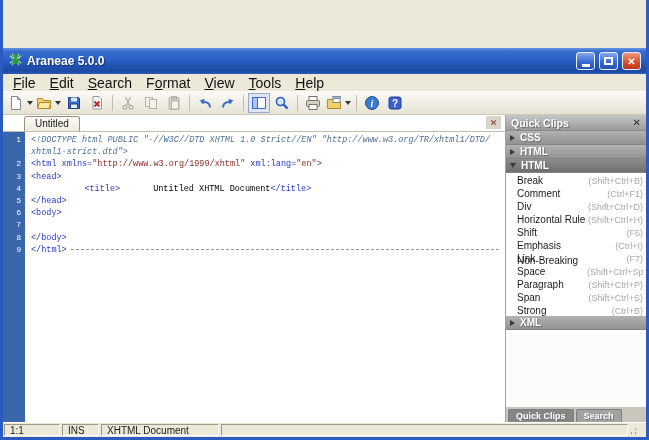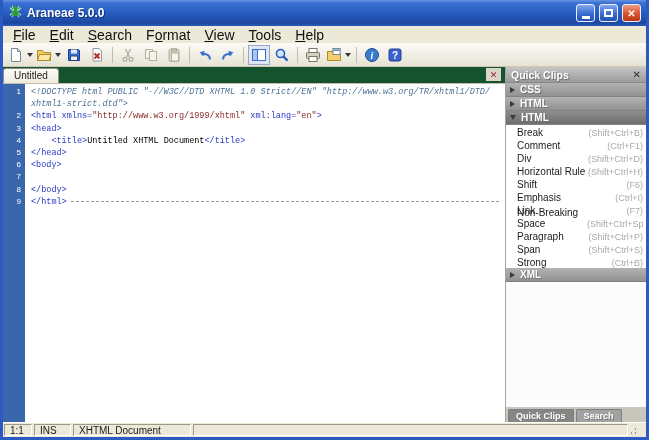--- a/index.html
+++ b/index.html
@@ -11,20 +11,21 @@
   }
   .window {
     width:649px; height:440px; display:flex; flex-direction:column;
     border-left:3px solid #2a5ac2; border-right:3px solid #2a5ac2; border-bottom:3px solid #2a5ac2;
     background:#ece9d8;
   }
   
   .titlebar {
     height:26px; flex:0 0 26px; display:flex; align-items:center; gap:4px; padding:0 5px;
     background:linear-gradient(180deg,#6694e2 0%,#3a6fd2 12%,#2a5fc4 45%,#1c48a2 88%,#2a5ab8 100%);
+    margin-top:48px;
   }
   .title-text { color:#fff; font-weight:bold; font-size:12px; flex:1; text-shadow:1px 1px 1px #12316e; }
   .tb-btn {
     width:19px; height:18px; border-radius:3px; border:1px solid #e9f0fb;
     display:flex; align-items:center; justify-content:center; color:#fff; font-size:10px; font-weight:bold;
   }
   .tb-min,.tb-max { background:linear-gradient(180deg,#84a8ee 0%,#3a6bd4 55%,#2450ae 100%); }
   .tb-close { background:linear-gradient(180deg,#ee9a80 0%,#d8532e 55%,#b83818 100%); }
   .tb-min .glyph { width:8px; height:3px; background:#fff; margin-top:8px; }
   .tb-max .glyph { width:9px; height:8px; border:2px solid #fff; }
@@ -41,21 +42,21 @@
   }
   .tool-btn { height:20px; min-width:22px; display:flex; align-items:center; justify-content:center; gap:1px; border:1px solid transparent; }
   .tool-btn.pressed { border:1px solid #98a8cc; background:#dfe6f2; }
   .tool-sep { width:1px; height:16px; background:#c2beac; margin:0 3px; flex:0 0 1px; }
   .dd-arrow { width:0; height:0; border-left:3px solid transparent; border-right:3px solid transparent; border-top:4px solid #333; margin-left:2px; }
   .tool-btn svg { display:block; }
   
   .main { flex:1; display:flex; min-height:0; }
   .left-col { flex:1; display:flex; flex-direction:column; min-width:0; }
   .tabbar {
-    height:17px; flex:0 0 17px; background:#14532d; display:flex; align-items:flex-end; 
+    height:17px; flex:0 0 17px; background:#ffffff; display:flex; align-items:flex-end; padding-left:21px;
     border-bottom:1px solid #c2beae;
   }
   .doc-tab {
     height:15px; padding:1px 10px 0; font-size:10px; color:#222;
     background:linear-gradient(180deg,#fdfcf8,#eeebdd);
     border:1px solid #97927e; border-bottom:none; border-radius:3px 3px 0 0;
   }
   .close-tab-btn {
     margin-left:auto; margin-right:4px; margin-bottom:2px; width:15px; height:13px;
     background:#d9d6c9; display:flex; align-items:center; justify-content:center;
@@ -69,21 +70,21 @@
   .line { display:flex; height:12.2px; }
   .ln {
     flex:0 0 22px; width:22px; text-align:right; padding-right:4px;
     color:#fff; font-family:"Liberation Sans",sans-serif; font-size:8px; line-height:12.2px;
   }
   .lc { flex:1; display:flex; padding-left:6px; min-width:0; }
   .lc span { white-space:pre; }
   .c-doctype { color:#4f7296; font-style:italic; }
   .c-tag { color:#2a3bc4; }
   .c-value { color:#8e2c2c; }
-  .c-text { color:#000; }
+  .c-text { color:#000;margin-left:33px; }
   .dashed-rule { flex:1; height:0; border-top:1px dashed #9a9a9a; align-self:center; margin:0 6px 0 4px; }
   
   .panel { flex:0 0 141px; width:141px; display:flex; flex-direction:column; background:#fcfcfc; border-left:1px solid #a8a49a; }
   .panel-header {
     height:16px; flex:0 0 16px; display:flex; align-items:center; padding:0 5px;
     background:linear-gradient(180deg,#c6c6c6,#9b9b9b); border-bottom:1px solid #8a8a8a;
     color:#fff; font-weight:bold; font-size:10.5px; text-shadow:1px 1px 1px #6a6a6a;
   }
   .panel-close { margin-left:auto; color:#2e2e2e; font-size:10px; font-weight:bold; font-family:"DejaVu Sans",sans-serif; text-shadow:none; }
   .section-bar {
@@ -426,21 +427,21 @@
           <div class="panel-rest"></div>
         </div>
       <div class="panel-tabs" id="panel-tabs">
           <span class="ptab active">Quick Clips</span>
           <span class="ptab">Search</span>
         </div>
     </div>
   </div>
 
   <div class="statusbar">
-    <span class="sseg" style="width:28px">1:1</span>
+    <span class="sseg" style="width:56px">1:1</span>
     <span class="sseg" style="width:37px">INS</span>
     <span class="sseg" style="width:118px">XHTML Document</span>
     <span class="sseg grow"></span>
     <span class="sseg grip">
         <i></i>
       </span>
   </div>
 
 </div>
 

